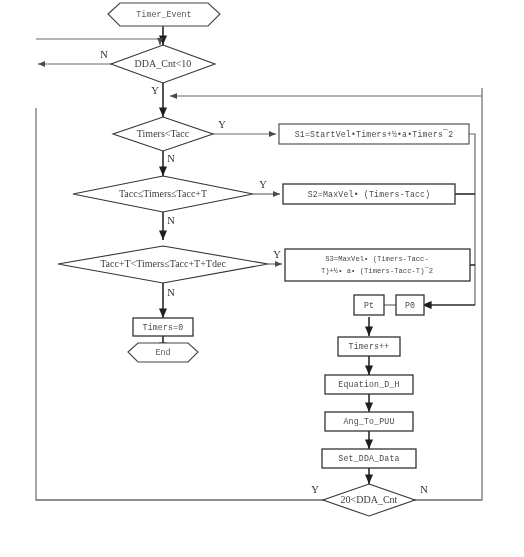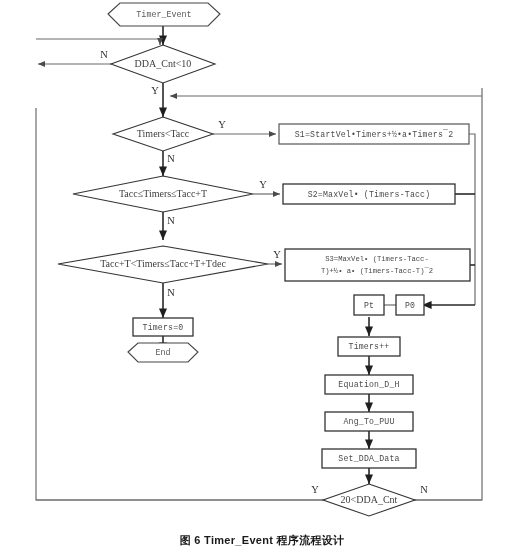--- a/index.html
+++ b/index.html
@@ -266,15 +266,14 @@
 
     <g>
       <polygon class="node-diamond" points="369,484 415,500 369,516 323,500"></polygon>
       <text class="diamond-text" x="369" y="501">20&lt;DDA_Cnt</text>
     </g>
     <text class="branch-label" x="315" y="491">Y</text>
     <text class="branch-label" x="424" y="491">N</text>
 
   </svg>
 
-  <div class="caption">图 6 Timer_Event 程序流程设计</div>
 
 </div>
 
 </body></html>

